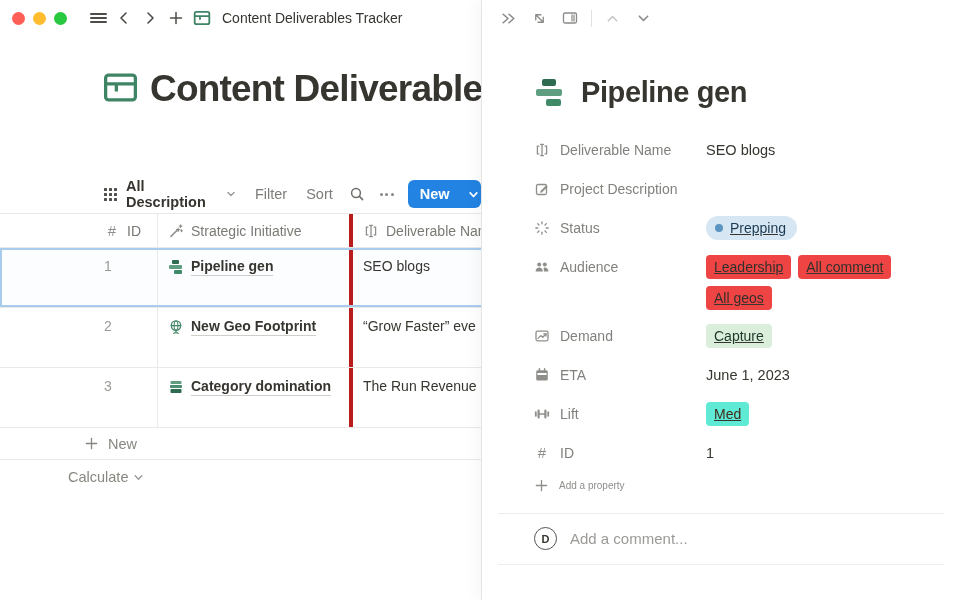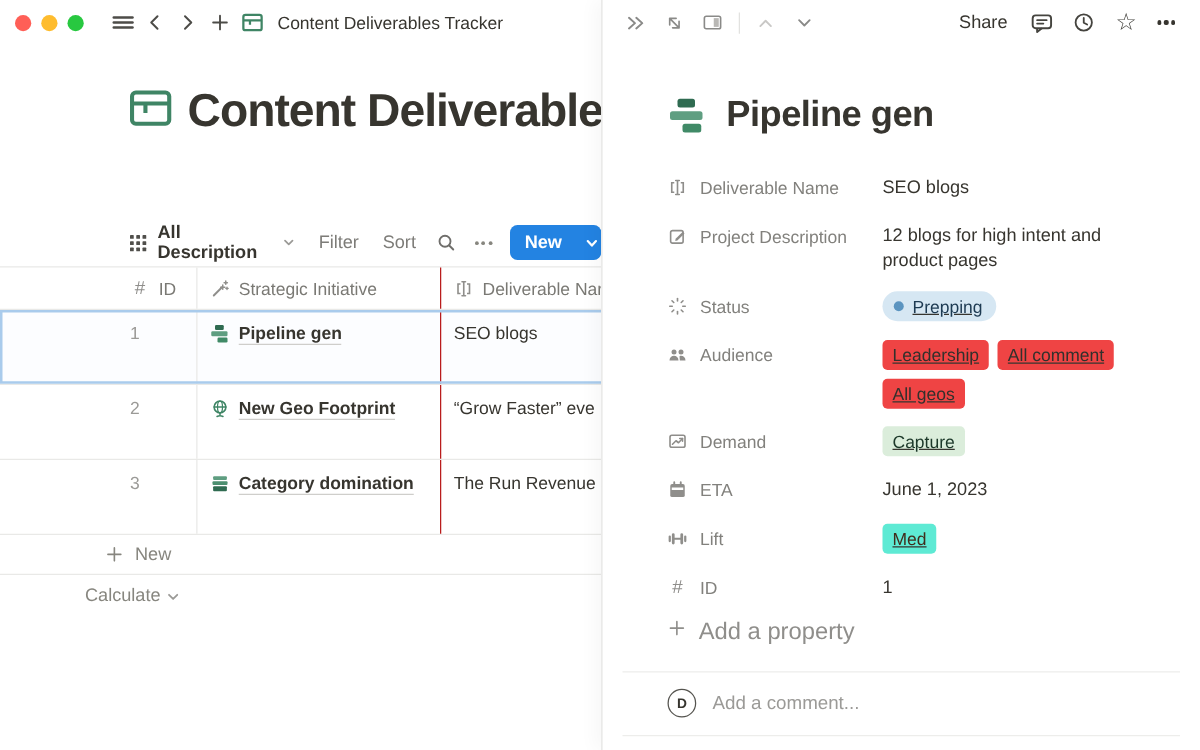--- a/index.html
+++ b/index.html
@@ -29,21 +29,21 @@
   .tb-dots i { width:3px; height:3px; border-radius:50%; background:#87867f; }
   .new-btn { margin-left:14px; height:28px; background:#2383e2; border-radius:6px; display:flex; align-items:center; color:#fff; overflow:hidden; }
   .new-btn-label { font-size:14.5px; font-weight:700; padding:0 10px 0 12px; }
   .new-btn-split { width:1px; height:28px; background:rgba(0,0,0,0.18); }
   .new-btn-caret { padding:0 8px; display:flex; align-items:center; }
 
   .db-table { position:absolute; left:0; top:213px; width:600px; }
   .thead { display:flex; height:35px; border-top:1px solid #e9e9e7; border-bottom:1px solid #e9e9e7; }
   .th { display:flex; align-items:center; gap:7px; color:#7a7974; font-size:14px; }
   .col1 { width:158px; padding-left:104px; border-right:1px solid #e9e9e7; }
-  .col2 { width:195px; padding-left:10px; border-right:1px solid #b91c1c; }
+  .col2 { width:195px; padding-left:10px; border-right:4px solid #b91c1c; }
   .col3 { flex:1; padding-left:10px; }
   .trow { display:flex; height:60px; border-bottom:1px solid #e9e9e7; position:relative; }
   .trow .cell { padding-top:10px; font-size:14px; display:flex; align-items:flex-start; }
   .trow.selected::after { content:""; position:absolute; inset:0; border:2px solid #a9cbec; pointer-events:none; }
   .trow.selected { background:#fcfdff; }
   .cell-id { color:#9b9a97; }
   .init-wrap { display:flex; align-items:center; gap:7px; }
   .init-link { font-weight:700; border-bottom:1px solid #cfcecb; padding-bottom:1px; }
 
   .new-row { position:absolute; left:0; top:428px; width:481px; height:32px; display:flex; align-items:center; gap:9px; padding-left:84px; color:#87867f; font-size:14.5px; border-bottom:1px solid #e9e9e7; }
@@ -82,21 +82,21 @@
   .picon { width:16px; height:16px; display:inline-flex; align-items:center; justify-content:center; color:#8f8e8b; }
   .hash-glyph { font-size:15px; color:#8f8e8b; width:16px; text-align:center; }
   .prop-value { font-size:14.5px; color:#37352f; padding-top:4px; line-height:20px; }
   .desc-value { width:200px; }
   .pills { display:flex; flex-wrap:wrap; gap:7px; max-width:236px; padding-top:2px;text-decoration:underline; }
   .pill { font-size:14px; line-height:20px; padding:2px 8px; border-radius:4px; background:#ef4444; color:#32302c; white-space:nowrap; }
   .pill-status { display:inline-flex; align-items:center; gap:7px; background:#d6e7f3; color:#1d3a52; border-radius:12px; padding:2px 11px 2px 9px; }
   .status-dot { width:8px; height:8px; border-radius:50%; background:#5b94c0; }
   .pill-green { background:#dbeddb; color:#1c3829; }
   .pill-yellow { background:#5eead4; color:#402c1b; }
-  .add-prop { display:flex; gap:10px; color:#8f8e8b; font-size:19px; margin-top:2px; }
+  .add-prop { display:flex; align-items:center; gap:10px; color:#8f8e8b; font-size:10px; margin-top:2px; }
 
   .comment-divider { border-top:1px solid #ededeb; margin:20px 16px 0 16px; }
   .comment-row { margin:13px 0 0 52px; display:flex; align-items:center; gap:13px; }
   .avatar-circle { width:23px; height:23px; border-radius:50%; border:1.5px solid #55544f; display:flex; align-items:center; justify-content:center; font-size:11px; font-weight:700; color:#37352f; }
   .comment-placeholder { font-size:15px; color:#9b9a97; }
   .bottom-divider { border-top:1px solid #ededeb; margin:14px 16px 0 16px; }
 </style>
 </head>
 <body>
 
@@ -307,46 +307,20 @@
       <span class="pk-icon">
         <svg width="15" height="15" viewBox="0 0 16 16">
             <path d="M3.5 10.5 L8 6 L12.5 10.5" fill="none" stroke="#c9c8c6" stroke-width="1.6" stroke-linecap="round" stroke-linejoin="round"></path>
           </svg>
       </span>
       <span class="pk-icon">
         <svg width="15" height="15" viewBox="0 0 16 16">
             <path d="M3.5 5.5 L8 10 L12.5 5.5" fill="none" stroke="#8a8a88" stroke-width="1.6" stroke-linecap="round" stroke-linejoin="round"></path>
           </svg>
       </span>
-      <span class="pk-right">
-        <span class="share-label">Share</span>
-        <span class="pk-icon" style="margin-right:10px;">
-          <svg width="19" height="19" viewBox="0 0 16 16">
-              <rect x="1.8" y="2.8" width="12.4" height="8.6" rx="2" fill="none" stroke="#45443f" stroke-width="1.3"></rect>
-              <path d="M4.8 11.4 V14 L8 11.4" fill="none" stroke="#45443f" stroke-width="1.3" stroke-linejoin="round"></path>
-              <path d="M4.8 6 H11.2 M4.8 8.3 H9" stroke="#45443f" stroke-width="1.2" stroke-linecap="round"></path>
-            </svg>
-        </span>
-        <span class="pk-icon" style="margin-right:10px;">
-          <svg width="18" height="18" viewBox="0 0 16 16">
-              <circle cx="8" cy="8" r="5.8" fill="none" stroke="#45443f" stroke-width="1.3"></circle>
-              <path d="M8 4.8 V8.2 L10.4 9.4" fill="none" stroke="#45443f" stroke-width="1.3" stroke-linecap="round" stroke-linejoin="round"></path>
-            </svg>
-        </span>
-        <span class="pk-icon" style="margin-right:8px;">
-          <span class="star-glyph">☆</span>
-        </span>
-        <span class="pk-icon" style="margin-right:0;">
-          <span class="dots-dark">
-              <i></i>
-              <i></i>
-              <i></i>
-            </span>
-        </span>
-      </span>
     </div>
 
     <div class="peek-title">
       <span class="pipe pipe-lg">
           <b class="b1"></b>
           <b class="b2"></b>
           <b class="b3"></b>
         </span>
       <span class="peek-title-text">Pipeline gen</span>
     </div>
@@ -369,21 +343,20 @@
       <div class="prop-row">
         <span class="prop-label">
           <span class="picon">
             <svg width="16" height="16" viewBox="0 0 16 16">
                 <rect x="2.5" y="3.5" width="10" height="10" rx="1.5" fill="none" stroke="#8f8e8b" stroke-width="1.3"></rect>
                 <path d="M6.5 10 L12.2 4.3 L13.6 5.7 L7.9 11.4 L6.2 11.8 Z" fill="#8f8e8b"></path>
               </svg>
           </span>
           <span>Project Description</span>
         </span>
-        <span class="prop-value desc-value">12 blogs for high intent and product pages</span>
       </div>
 
       <div class="prop-row">
         <span class="prop-label">
           <span class="picon">
             <svg width="16" height="16" viewBox="0 0 16 16">
                 <g stroke="#8f8e8b" stroke-width="1.3" stroke-linecap="round">
                   <path d="M8 1.8 V3.8"></path>
                   <path d="M12.4 3.6 L11 5"></path>
                   <path d="M14.2 8 H12.2"></path>

